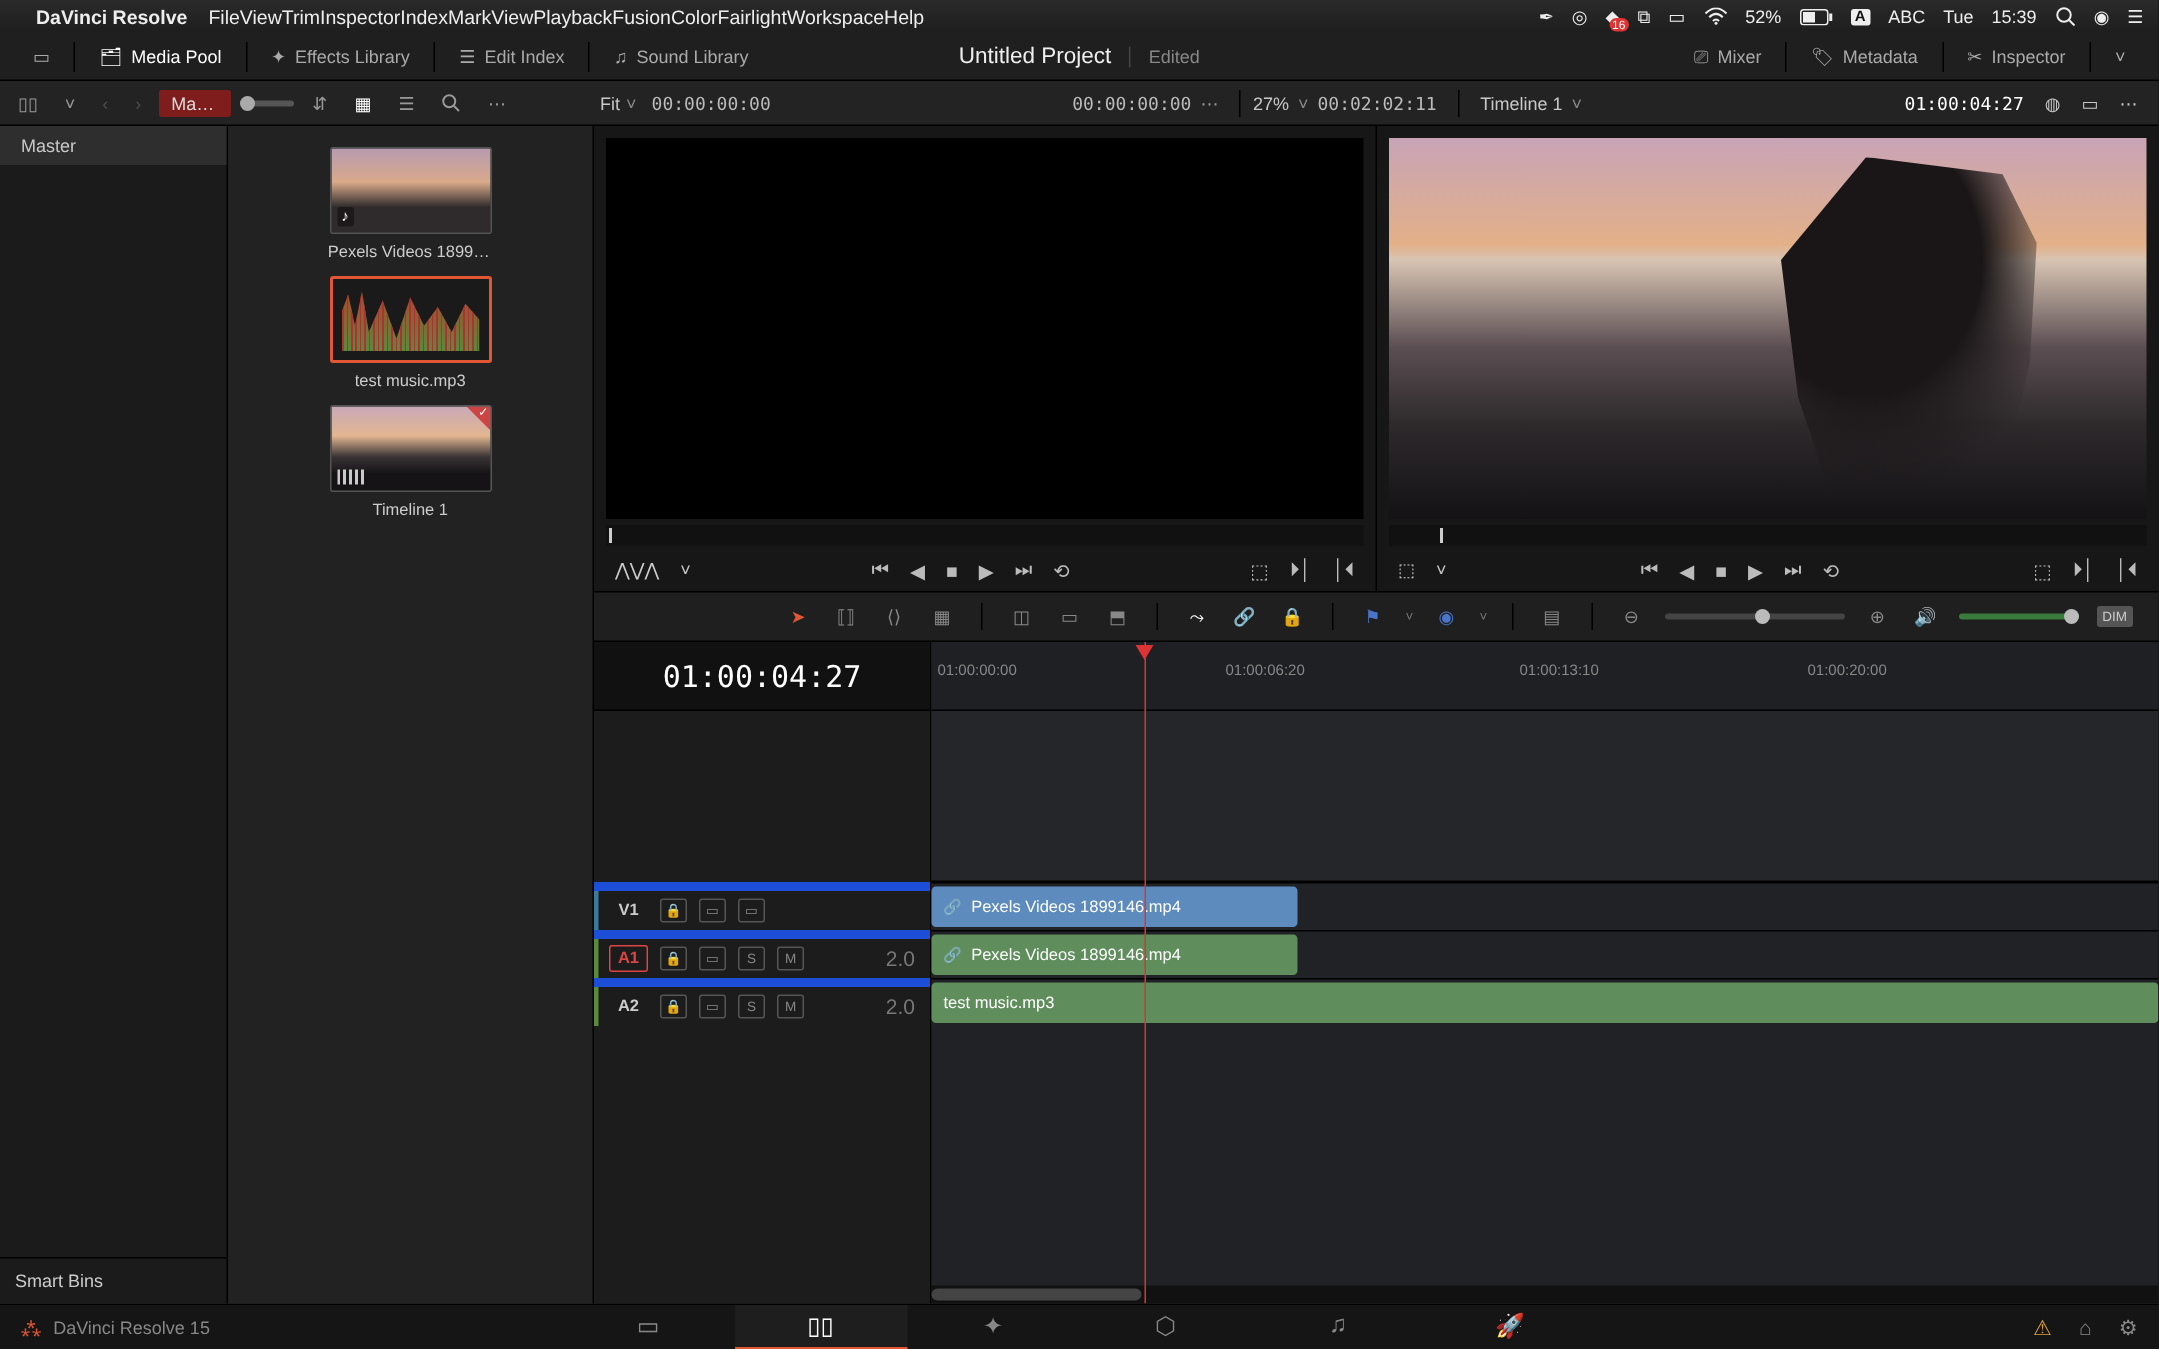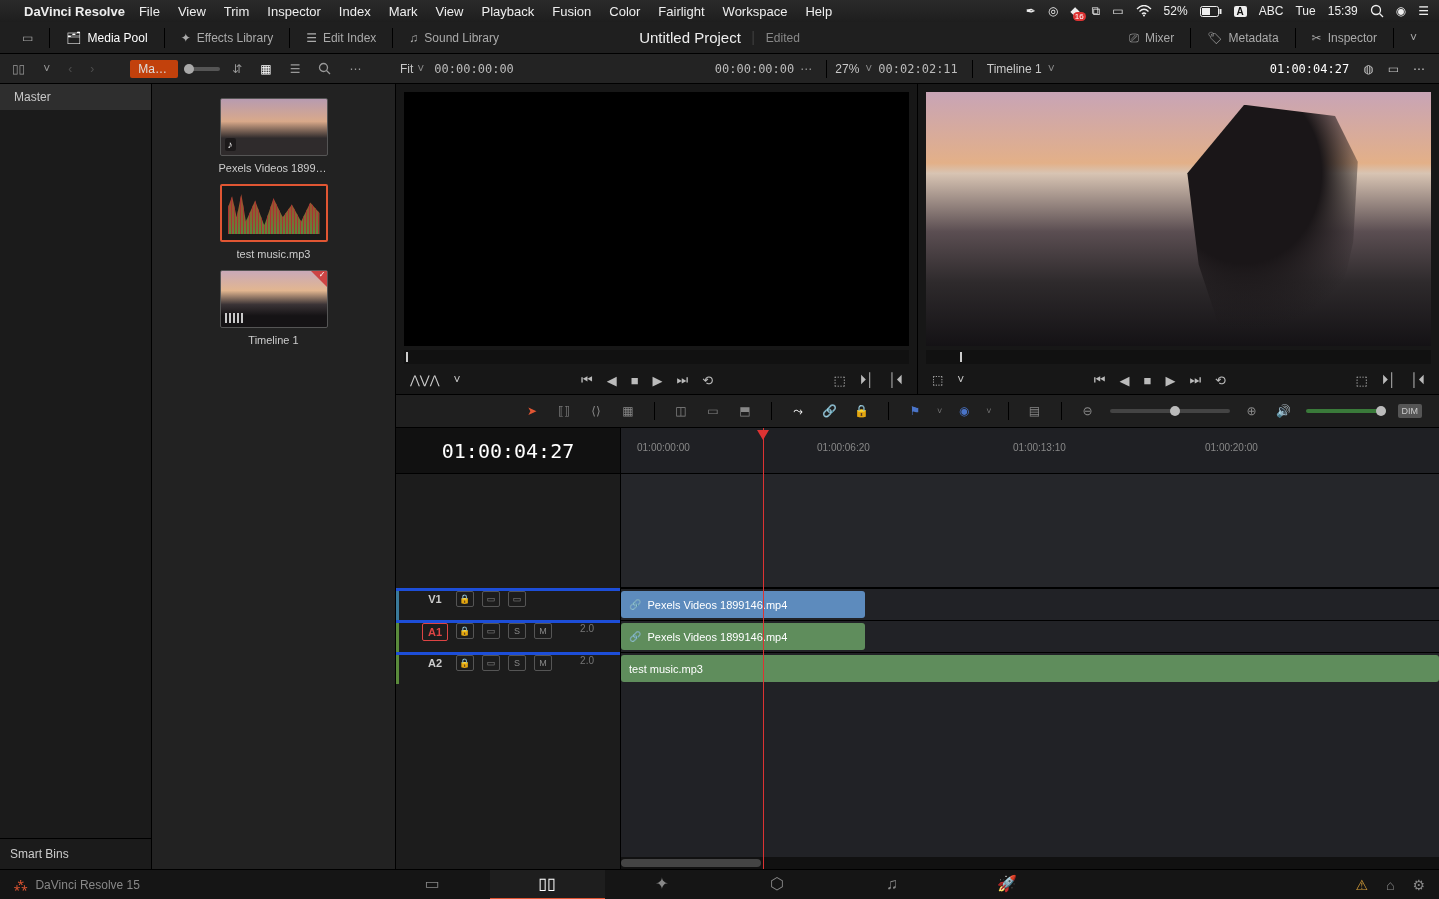--- a/index.html
+++ b/index.html
@@ -2,39 +2,39 @@
 <html><head>
 <meta charset="utf-8">
 <style>
 * { margin:0; padding:0; box-sizing:border-box; font-family:-apple-system,Helvetica,Arial,sans-serif; -webkit-font-smoothing:antialiased; }
 body { width:1439px; height:899px; background:#1a1a1a; color:#c8c8c8; overflow:hidden; font-size:12px; }
 
 
 .menubar { height:22px; background:linear-gradient(#2a2a2a,#1e1e1e); display:flex; align-items:center; padding:0 10px; font-size:13px; color:#eee; }
 .menubar .apple { margin-right:14px; }
 .menubar .appname { font-weight:600; margin-right:14px; }
-.menubar .menu { display:flex; gap:18px; }
+.menubar .menu { display:flex; }
 .menubar .right { margin-left:auto; display:flex; align-items:center; gap:12px; font-size:12px; }
 .menubar .badge { position:relative; }
 .menubar .badge::after { content:"16"; position:absolute; bottom:-3px; right:-6px; background:#d33; color:#fff; font-size:8px; padding:0 2px; border-radius:6px; }
 
 
 .toolbar { height:32px; background:#1f1f1f; border-bottom:1px solid #000; display:flex; align-items:center; padding:0 10px; }
 .toolbar .btn { display:flex; align-items:center; gap:6px; padding:3px 12px; color:#aaa; font-size:12px; }
 .toolbar .btn.active { color:#fff; }
 .toolbar .sep { width:1px; height:20px; background:#000; margin:0 4px; }
 .toolbar .title { margin-left:auto; margin-right:auto; display:flex; align-items:center; gap:12px; position:absolute; left:50%; transform:translateX(-50%); }
 .toolbar .title-main { color:#eee; font-size:15px; }
 .toolbar .title-sub { color:#888; font-size:12px; border-left:1px solid #444; padding-left:12px; }
 .toolbar .rightgroup { margin-left:auto; display:flex; }
 
 
 .subbar { height:30px; background:#232323; border-bottom:1px solid #000; display:flex; align-items:center; font-size:12px; }
 .subbar .left { display:flex; align-items:center; gap:6px; padding:0 6px; width:390px; }
-.subbar .crumb { background:#c2410c; padding:2px 8px; border-radius:2px; color:#ddd; max-width:48px; overflow:hidden; text-overflow:ellipsis; white-space:nowrap;margin-left:24px; }
+.subbar .crumb { background:#7f1d1d; padding:2px 8px; border-radius:2px; color:#ddd; max-width:48px; overflow:hidden; text-overflow:ellipsis; white-space:nowrap; }
 .subbar .iconbtn { padding:3px 6px; color:#999; }
 .subbar .iconbtn.active { color:#fff; }
 .subbar .viewer-meta { flex:1; display:flex; align-items:center; }
 .subbar .fit { display:flex; align-items:flex-end; gap:4px; padding:0 10px; }
 .subbar .tc { color:#bbb; font-family:monospace; font-size:12px; }
 .subbar .spacer { flex:1; }
 .subbar .right-meta { display:flex; align-items:center; gap:14px; padding:0 14px; }
 .subbar .tlname { display:flex; align-items:center; gap:6px; }
 
 
@@ -93,27 +93,27 @@
 .tltoolbar .zoom .knob { position:absolute; left:50%; top:-3px; width:10px; height:10px; border-radius:50%; background:#bbb; }
 .tltoolbar .vol { width:80px; height:4px; background:#3a7a3a; border-radius:2px; position:relative; }
 .tltoolbar .vol .knob { position:absolute; right:0; top:-3px; width:10px; height:10px; border-radius:50%; background:#bbb; }
 .tltoolbar .dim { background:#555; color:#ccc; font-size:9px; padding:2px 4px; border-radius:2px; }
 
 
 .timeline { flex:1; display:flex; background:#1a1a1a; position:relative; overflow:hidden; }
 .trackheads { width:225px; background:#1c1c1c; border-right:1px solid #000; }
 .trackheads .tcbox { height:46px; background:#111; display:flex; align-items:center; justify-content:center; font-family:monospace; font-size:20px; color:#fff; border-bottom:1px solid #000; }
 .trackheads .spacer { height:114px; }
-.trackheads .head { height:32px; display:flex; align-items:flex-start; gap:8px; padding:0 26px; border-top:3px solid #1d4ed8; font-size:11px; position:relative; }
+.trackheads .head { height:32px; display:flex; align-items:center; gap:8px; padding:0 10px; border-top:6px solid #1d4ed8; font-size:11px; position:relative; }
 .trackheads .head .edge { position:absolute; left:0; top:0; bottom:0; width:3px; background:#3a7a9a; }
 .trackheads .head.audio .edge { background:#5a8a3b; }
 .trackheads .head.a1sel .trk { border:1px solid #d44; color:#d44; }
 .trackheads .trk { width:26px; text-align:center; padding:2px 0; border-radius:2px; font-weight:600; color:#ccc; }
 .trackheads .mini { width:18px; height:16px; border:1px solid #555; border-radius:2px; display:flex; align-items:center; justify-content:center; font-size:9px; color:#888; }
-.trackheads .ch { margin-left:auto; color:#777; font-size:10px; }
+.trackheads .ch { margin-left:auto; color:#777; font-size:14px; }
 
 .tracks { flex:1; position:relative; background:#212226; }
 .ruler { height:46px; background:#1f2024; border-bottom:1px solid #000; position:relative; font-size:10px; color:#888; }
 .ruler .mark { position:absolute; top:14px; }
 .ruler .playhead { position:absolute; top:2px; width:0; height:0; border-left:6px solid transparent; border-right:6px solid transparent; border-top:10px solid #d33; }
 .tracks .playline { position:absolute; top:0; bottom:0; width:1px; background:#d33; z-index:5; }
 .tracks .gap { height:114px; background:#25262a; border-bottom:1px solid #000; }
 .tracks .lane { height:32px; border-top:1px solid #000; position:relative; background:#212226; }
 .tracks .clipbar { position:absolute; top:2px; bottom:2px; border-radius:3px; display:flex; align-items:center; gap:6px; padding:0 8px; font-size:11px; color:#fff; overflow:hidden; }
 .tracks .clipbar.video { background:#5d8bbd; }
@@ -420,21 +420,21 @@
           <span class="trk">A2</span>
           <span class="mini">🔒</span>
           <span class="mini">▭</span>
           <span class="mini">S</span>
           <span class="mini">M</span>
           <span class="ch">2.0</span>
         </div>
       </div>
       <div class="tracks">
         <div class="ruler">
-          <span class="mark" style="left:16px">01:00:00:00</span>
+          <span class="mark" style="left:4px">01:00:00:00</span>
           <span class="mark" style="left:196px">01:00:06:20</span>
           <span class="mark" style="left:392px">01:00:13:10</span>
           <span class="mark" style="left:584px">01:00:20:00</span>
           <span class="playhead" style="left:136px"></span>
         </div>
         <span class="playline" style="left:142px"></span>
         <div class="gap"></div>
         <div class="lane">
           <div class="clipbar video" style="left:0;width:244px">
             <span class="link">🔗</span>

